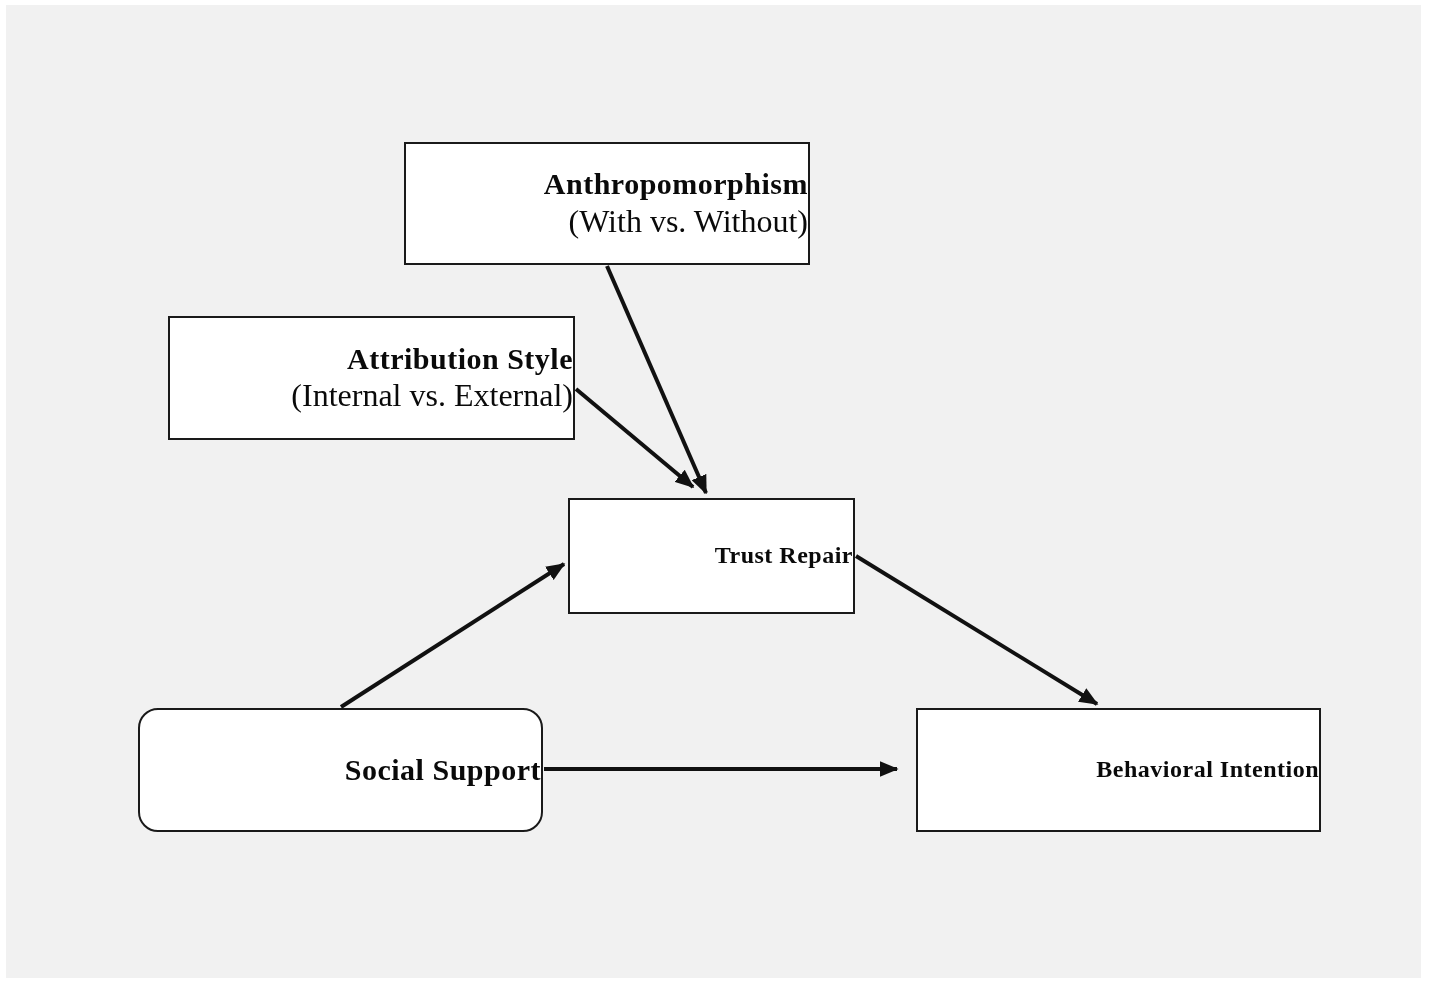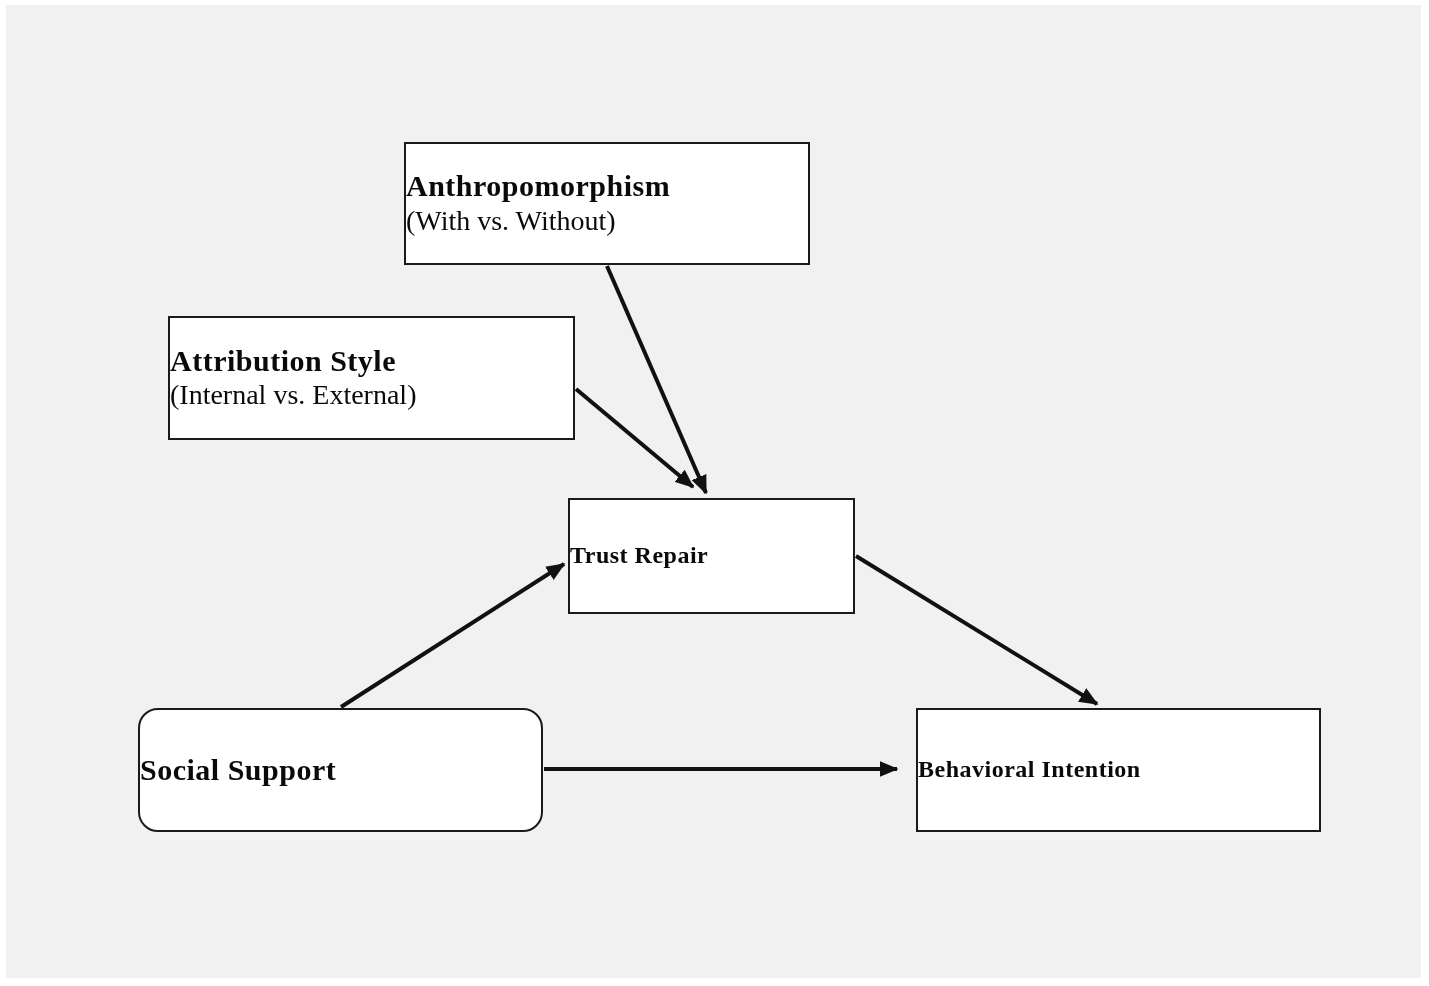--- a/index.html
+++ b/index.html
@@ -23,35 +23,35 @@
     bottom: 8px;
     background: #f1f1f1;
   }
   .node {
     position: absolute;
     box-sizing: border-box;
     background: #ffffff;
     border: 2.5px solid #1a1a1a;
     display: flex;
     flex-direction: column;
-    align-items: flex-start;
+    align-items: flex-end;
     justify-content: center;
     text-align: center;
     z-index: 1;
   }
   .node .title {
     font-weight: bold;
     font-size: 30px;
     line-height: 1.15;
     color: #0a0a0a;
     letter-spacing: 0.5px;
   }
   .node .subtitle {
     font-weight: normal;
-    font-size: 28px;
+    font-size: 32px;
     line-height: 1.2;
     color: #0a0a0a;
   }
   #node-anthropomorphism { left: 404px; top: 142px; width: 406px; height: 123px; }
   #node-attribution      { left: 168px; top: 316px; width: 407px; height: 124px; }
   #node-trust            { left: 568px; top: 498px; width: 287px; height: 116px; }
   #node-social           { left: 138px; top: 708px; width: 405px; height: 124px; border-radius: 20px; }
   #node-behavioral       { left: 900px; top: 708px; width: 405px; height: 124px; margin-left: 16px; }
   #node-trust .title, #node-behavioral .title { font-size: 24px; }
   svg.arrows {

